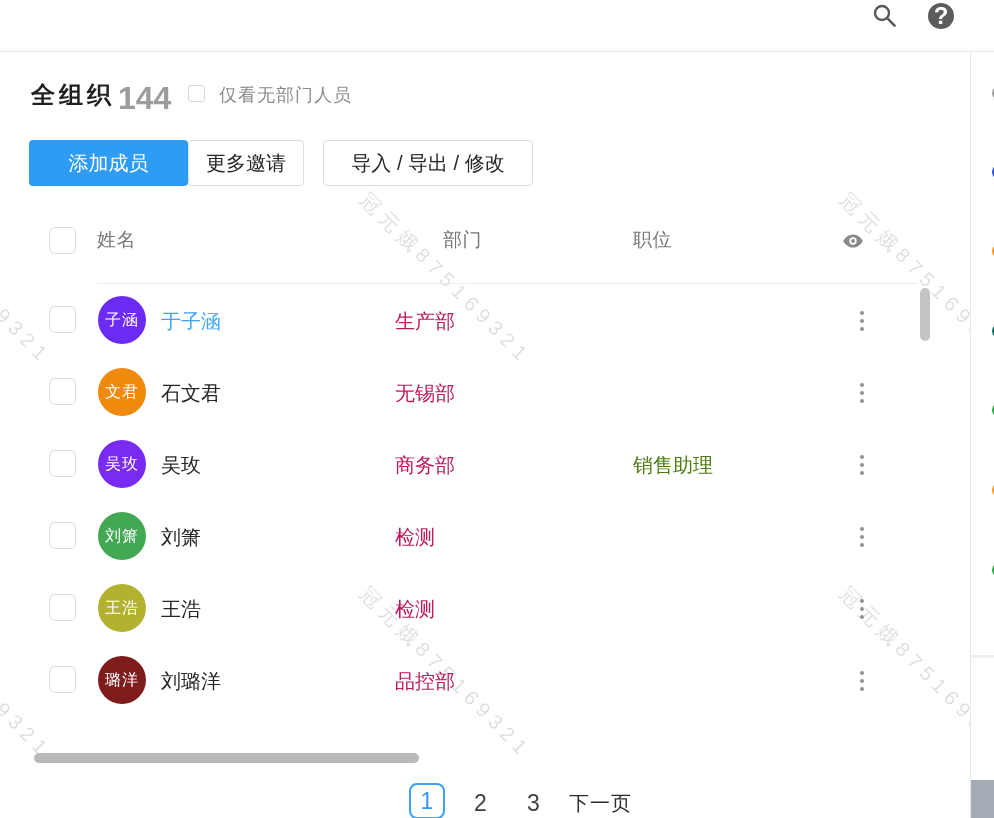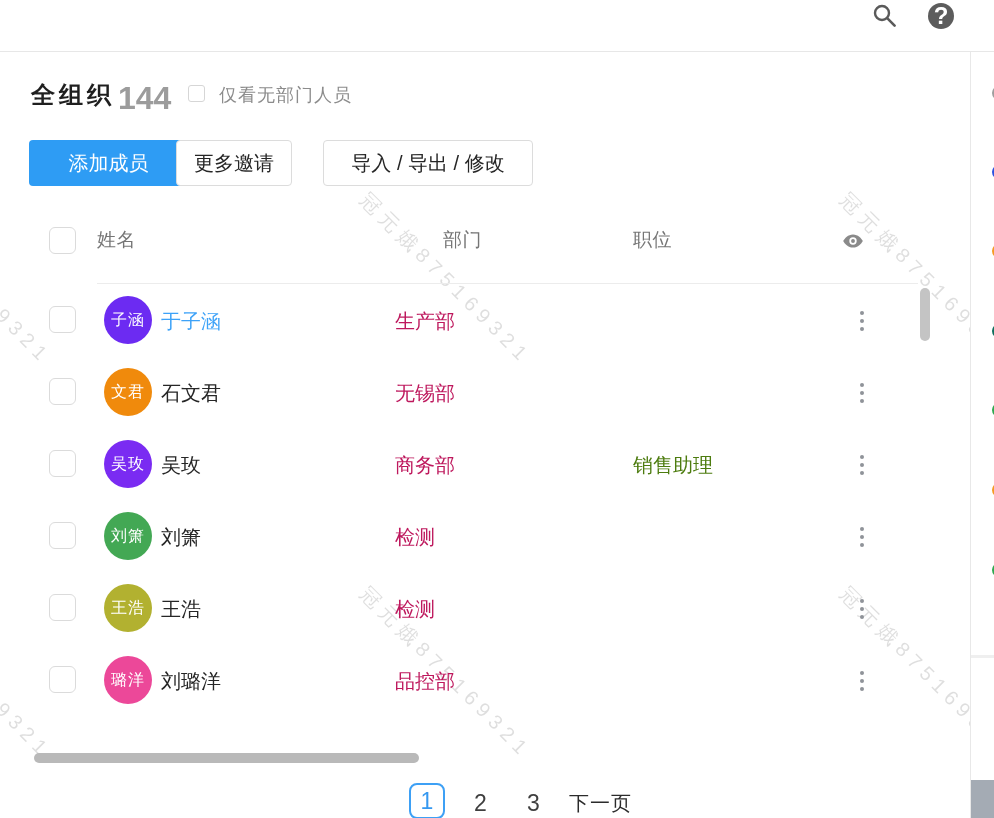--- a/index.html
+++ b/index.html
@@ -36,40 +36,40 @@
     border:1px solid #d6d6d6; border-radius:3px; background:#fff; cursor:pointer; }
   .flt-label { position:absolute; left:219px; top:31px; font-size:18px; color:#8c8c8c; font-weight:500; letter-spacing:1px; }
 
   .btn { position:absolute; top:88px; height:46px; border-radius:4px; font-size:20px;
     display:flex; align-items:center; justify-content:center; cursor:pointer;
     font-family:"Liberation Sans", sans-serif; }
   .btn-primary { background:#2e9cf4; color:#fff; border:none; }
   .btn-plain { background:#fff; color:#262626; border:1px solid #dcdcdc; }
   .btn-disabled { background:#fff; color:#c0c0c0; border:1px solid #e8e8e8; cursor:not-allowed; }
   .btn1 { left:29px;  width:159px; }
-  .btn2 { left:176px; width:116px; }
+  .btn2 { left:188px; width:116px; }
   .btn3 { left:323px; width:210px; }
   .btn4 { left:545px; width:134px; }
 
   
   .thead { position:absolute; left:0; top:175px; width:970px; height:56px; }
   .cb { width:27px; height:27px; border:1px solid #dbdbdb; border-radius:6px; background:#fff; cursor:pointer; }
   .thead .cb { position:absolute; left:49px; top:0px; }
   .th { position:absolute; top:0px; font-size:19px; color:#757575; letter-spacing:0.5px; }
   .th-name { left:97px; }
   .th-dept { left:395px;margin-left:48px; }
   .th-title { left:633px; }
   .eye-ic { position:absolute; left:843px; top:7px; width:20px; height:14px; cursor:pointer; }
   .thead-line { position:absolute; left:97px; top:56px; width:821px; height:1px; background:#ececec; }
 
   
   .rows { position:absolute; left:0; top:232px; width:940px; height:469px; overflow:hidden; }
   .row { position:relative; width:940px; height:72px; }
   .row .cb { position:absolute; left:49px; top:22px; }
-  .avatar { position:absolute; left:104px; top:12px; width:48px; height:48px; border-radius:50%;
+  .avatar { position:absolute; left:98px; top:12px; width:48px; height:48px; border-radius:50%;
     color:#fff; font-size:16px; display:flex; align-items:center; justify-content:center;
     letter-spacing:1px; cursor:pointer; }
   .r-name { position:absolute; left:161px; top:24px; font-size:20px; color:#262626; cursor:pointer; }
   .r-name.link { color:#3da2f8; }
   .r-dept { position:absolute; left:395px; top:24px; font-size:20px; color:#be185d; }
   .r-title { position:absolute; left:633px; top:24px; font-size:20px; color:#4d7c0f; }
   .kebab { position:absolute; left:853px; top:23px; width:18px; height:32px; cursor:pointer; }
   .kebab i { position:absolute; left:7px; width:4px; height:4px; border-radius:50%; background:#8f9399; }
   .kebab i:nth-child(1){ top:4px; } .kebab i:nth-child(2){ top:12px;} .kebab i:nth-child(3){ top:20px;}
 
@@ -208,21 +208,21 @@
     <div class="r-title"></div>
     <div class="kebab">
             <i></i>
             <i></i>
             <i></i>
           </div>
   </div>
 
   <div class="row">
     <div class="cb"></div>
-    <div class="avatar" style="background: #ec4899;">璐洋</div>
+    <div class="avatar" style="background: #7f1d1d;">璐洋</div>
     <div class="r-name">刘璐洋</div>
     <div class="r-dept">品控部</div>
     <div class="r-title"></div>
     <div class="kebab">
             <i></i>
             <i></i>
             <i></i>
           </div>
   </div>
 

